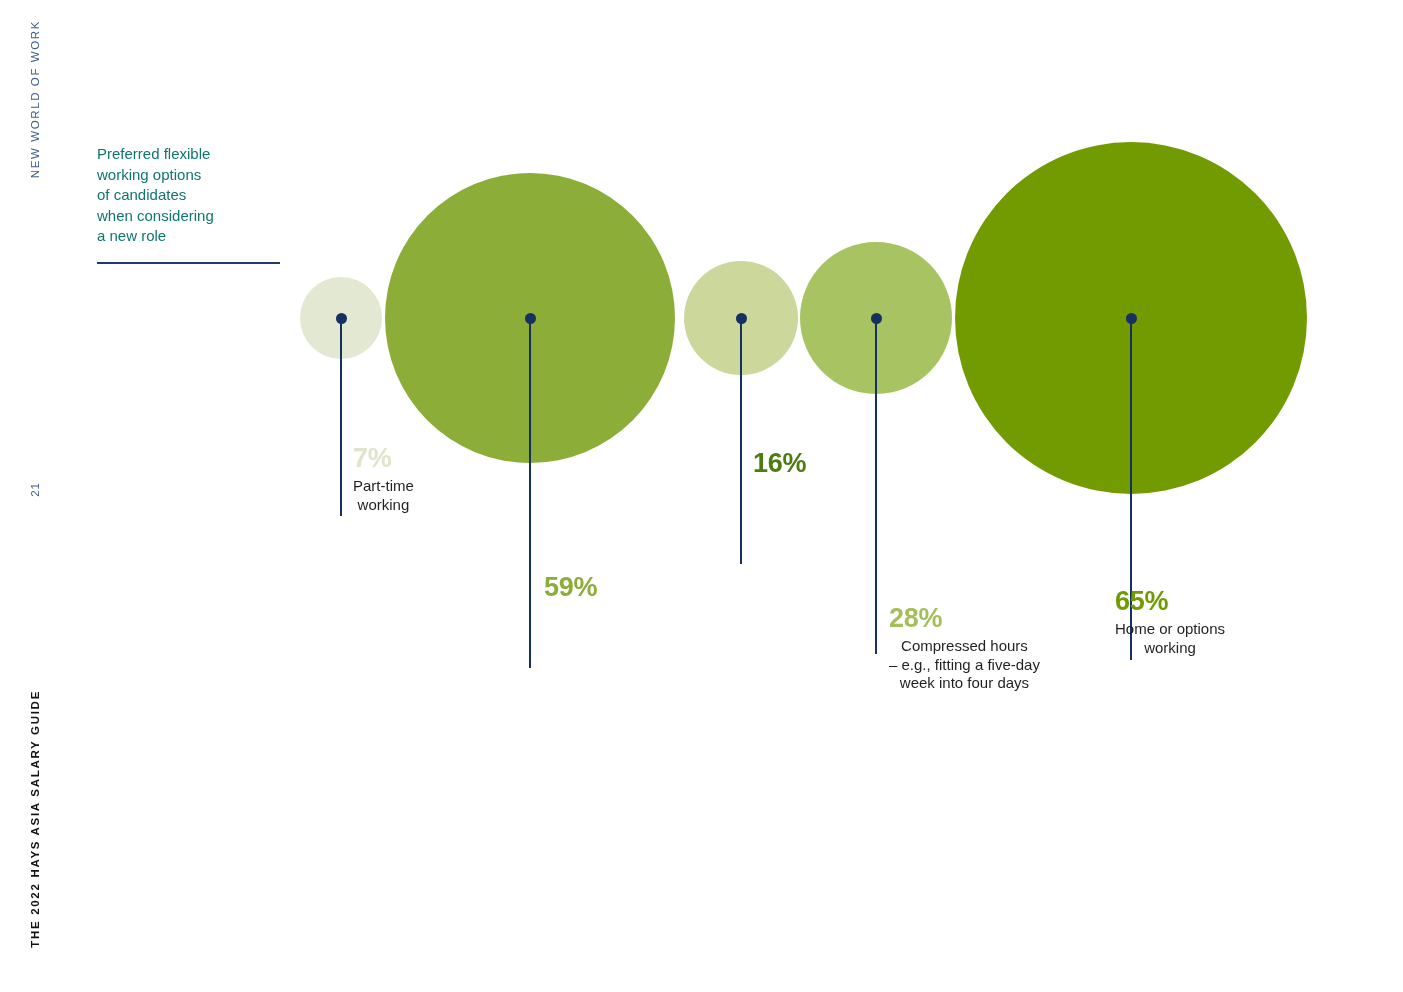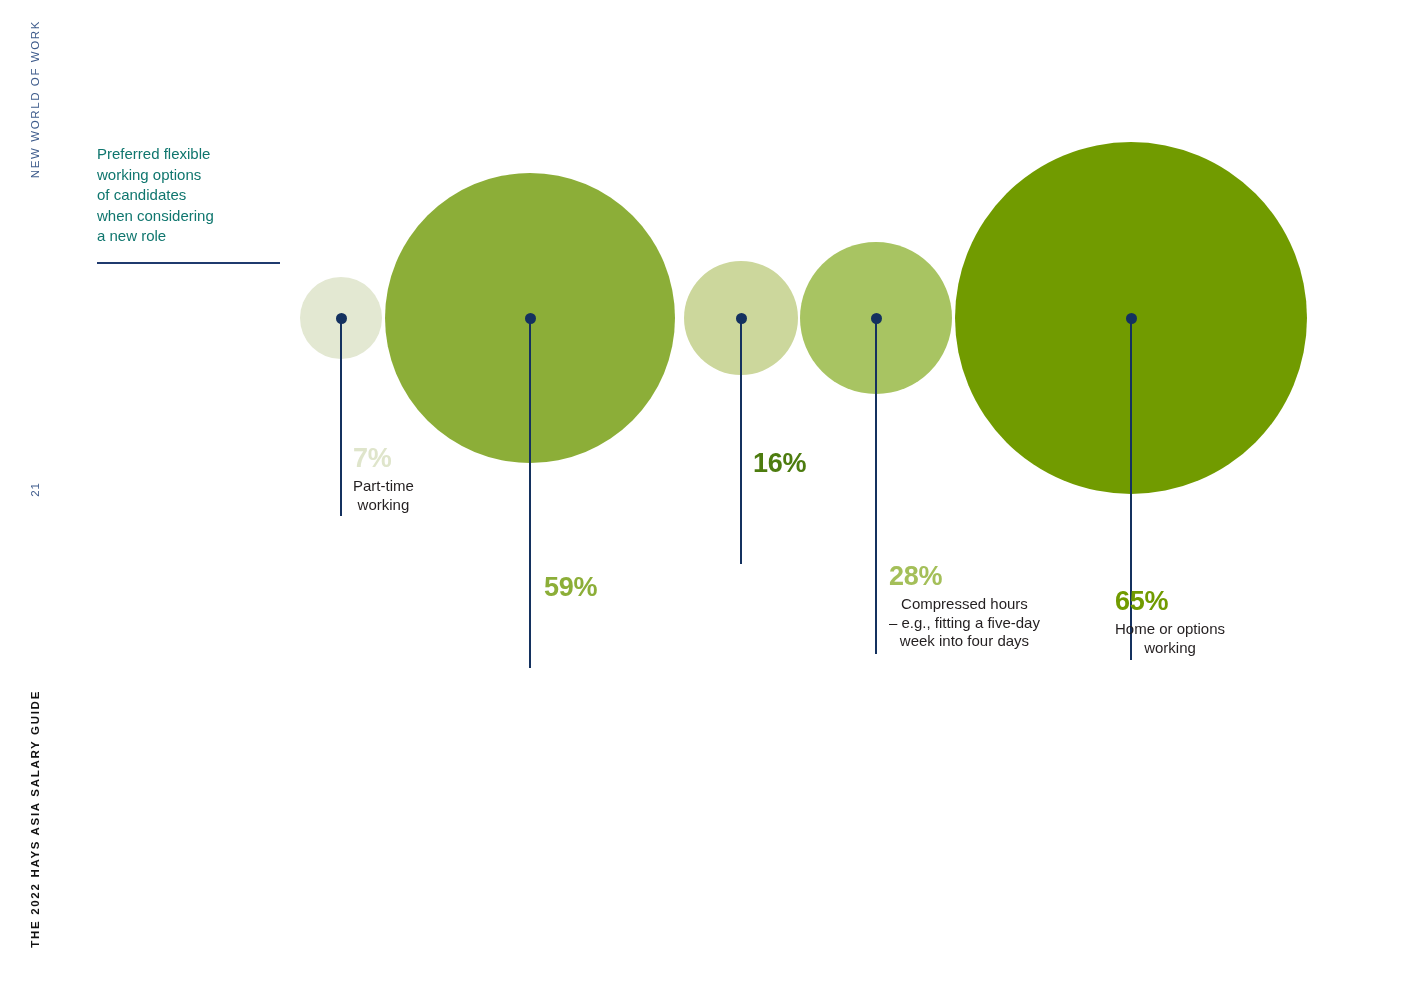--- a/index.html
+++ b/index.html
@@ -175,21 +175,21 @@
         <div class="callout-pct" style="color: rgb(140, 174, 56);">59%</div>
       </div>
       <div class="leader" style="left: 740px; top: 318px; height: 246px; background: rgb(20, 49, 95);"></div>
       <div class="node-dot" style="left: 735.5px; top: 312.5px; background: rgb(20, 49, 95);"></div>
       <div class="callout" style="left: 753px; top: 448px;">
         <div class="callout-pct" style="color: #4d7c0f;">16%</div>
       </div>
       <div class="leader" style="left: 875px; top: 318px; height: 336px; background: rgb(20, 49, 95);"></div>
       <div class="node-dot" style="left: 870.5px; top: 312.5px; background: rgb(20, 49, 95);"></div>
       <div class="callout" style="left: 889px; top: 561px;">
-        <div class="callout-pct" style="color: rgb(164, 191, 89);">28%</div>
+        <div class="callout-pct" style="color: rgb(164, 191, 89); margin-top: 42px;">28%</div>
         <div class="callout-desc">Compressed hours
 – e.g., fitting a five-day
 week into four days</div>
       </div>
       <div class="leader" style="left: 1130px; top: 318px; height: 342px; background: rgb(20, 49, 95);"></div>
       <div class="node-dot" style="left: 1125.5px; top: 312.5px; background: rgb(20, 49, 95);"></div>
       <div class="callout" style="left: 1115px; top: 586px;">
         <div class="callout-pct" style="color: rgb(113, 155, 0);">65%</div>
         <div class="callout-desc">Home or options
 working</div>

